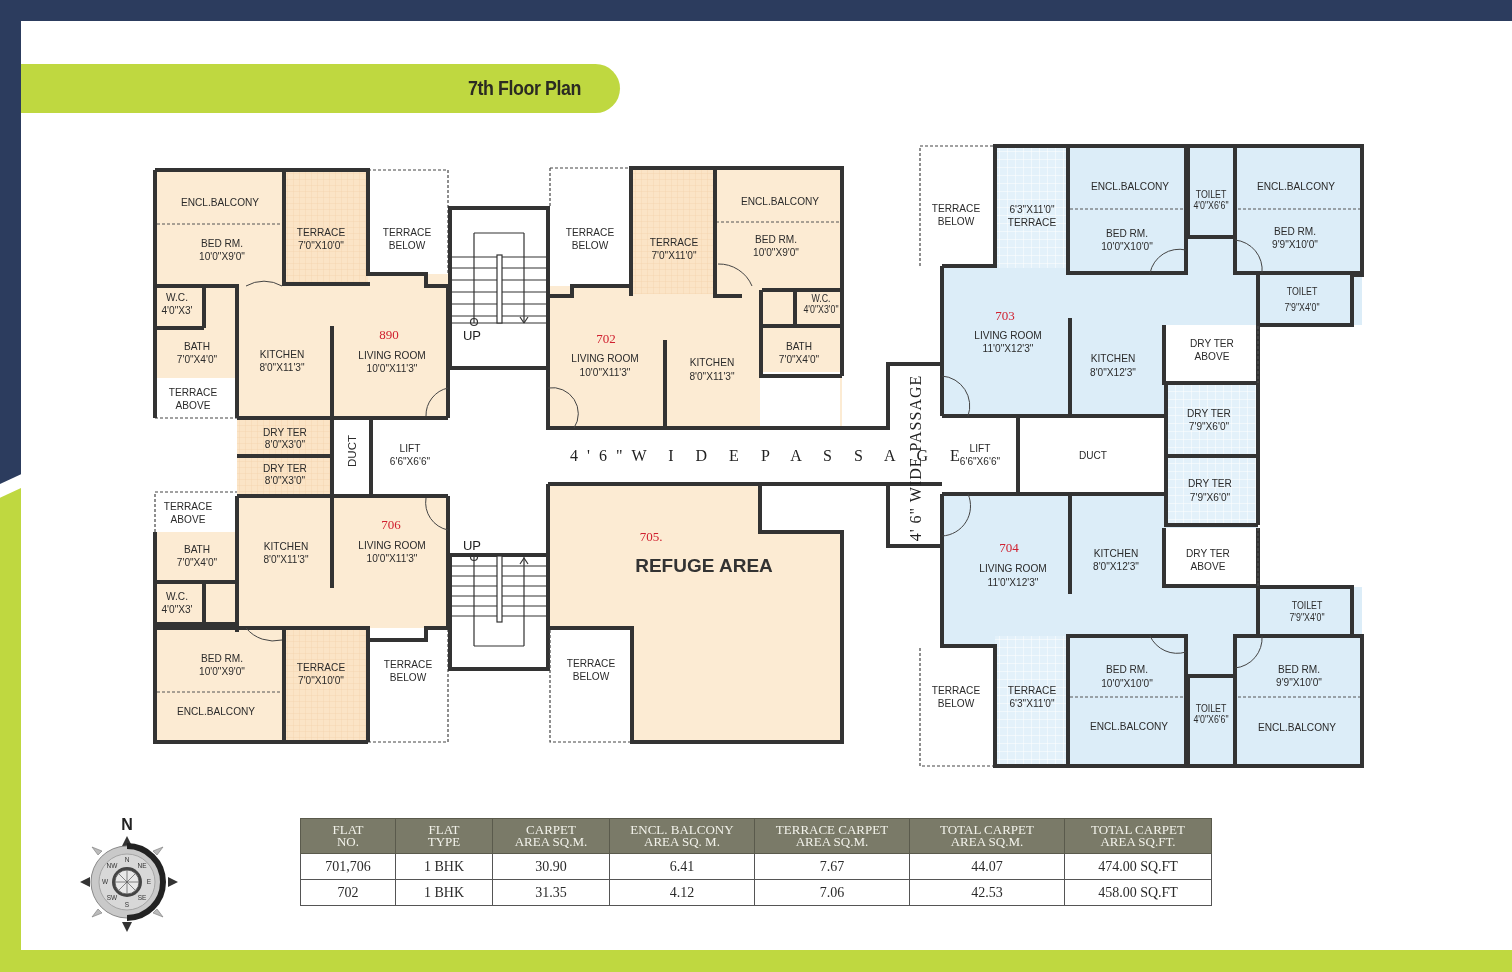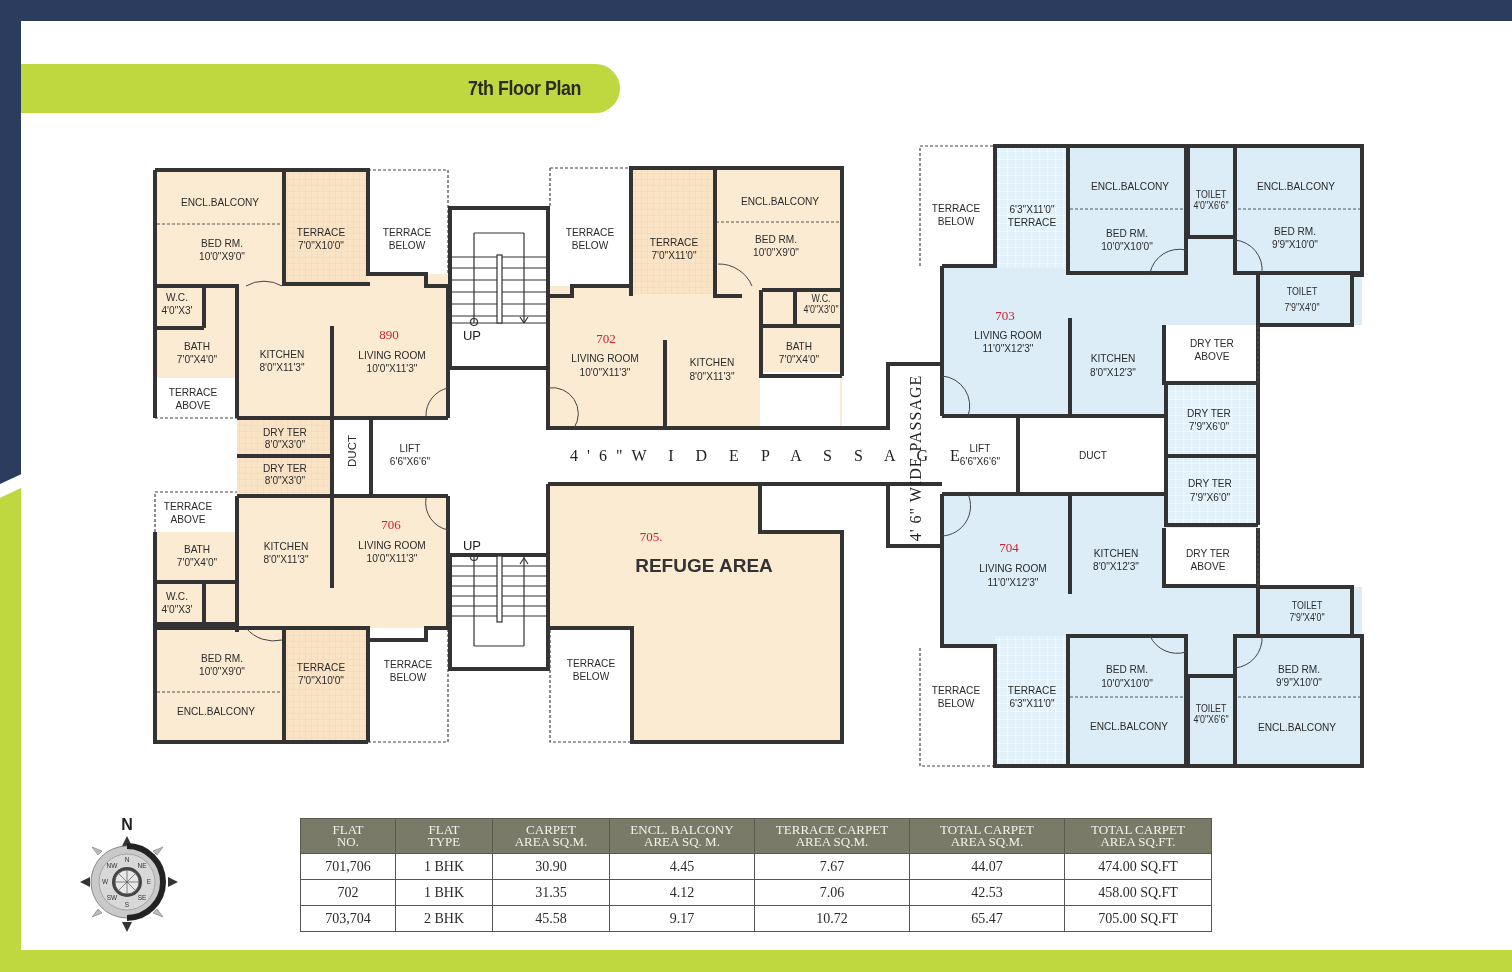--- a/index.html
+++ b/index.html
@@ -399,37 +399,28 @@
       <th style="width:146px"><span>TERRACE CARPET</span><br><span>AREA SQ.M.</span></th>
       <th style="width:146px"><span>TOTAL CARPET</span><br><span>AREA SQ.M.</span></th>
       <th><span>TOTAL CARPET</span><br><span>AREA SQ.FT.</span></th>
     </tr>
   </thead>
   <tbody>
     <tr>
       <td>701,706</td>
       <td>1 BHK</td>
       <td>30.90</td>
-      <td>4.45</td>
+      <td>6.41</td>
       <td>7.67</td>
       <td>44.07</td>
       <td>474.00 SQ.FT</td>
     </tr>
     <tr>
       <td>702</td>
       <td>1 BHK</td>
       <td>31.35</td>
       <td>4.12</td>
       <td>7.06</td>
       <td>42.53</td>
       <td>458.00 SQ.FT</td>
     </tr>
-    <tr>
-      <td>703,704</td>
-      <td>2 BHK</td>
-      <td>45.58</td>
-      <td>9.17</td>
-      <td>10.72</td>
-      <td>65.47</td>
-      <td>705.00 SQ.FT</td>
-    </tr>
   </tbody>
 </table>
 
 </body></html>

